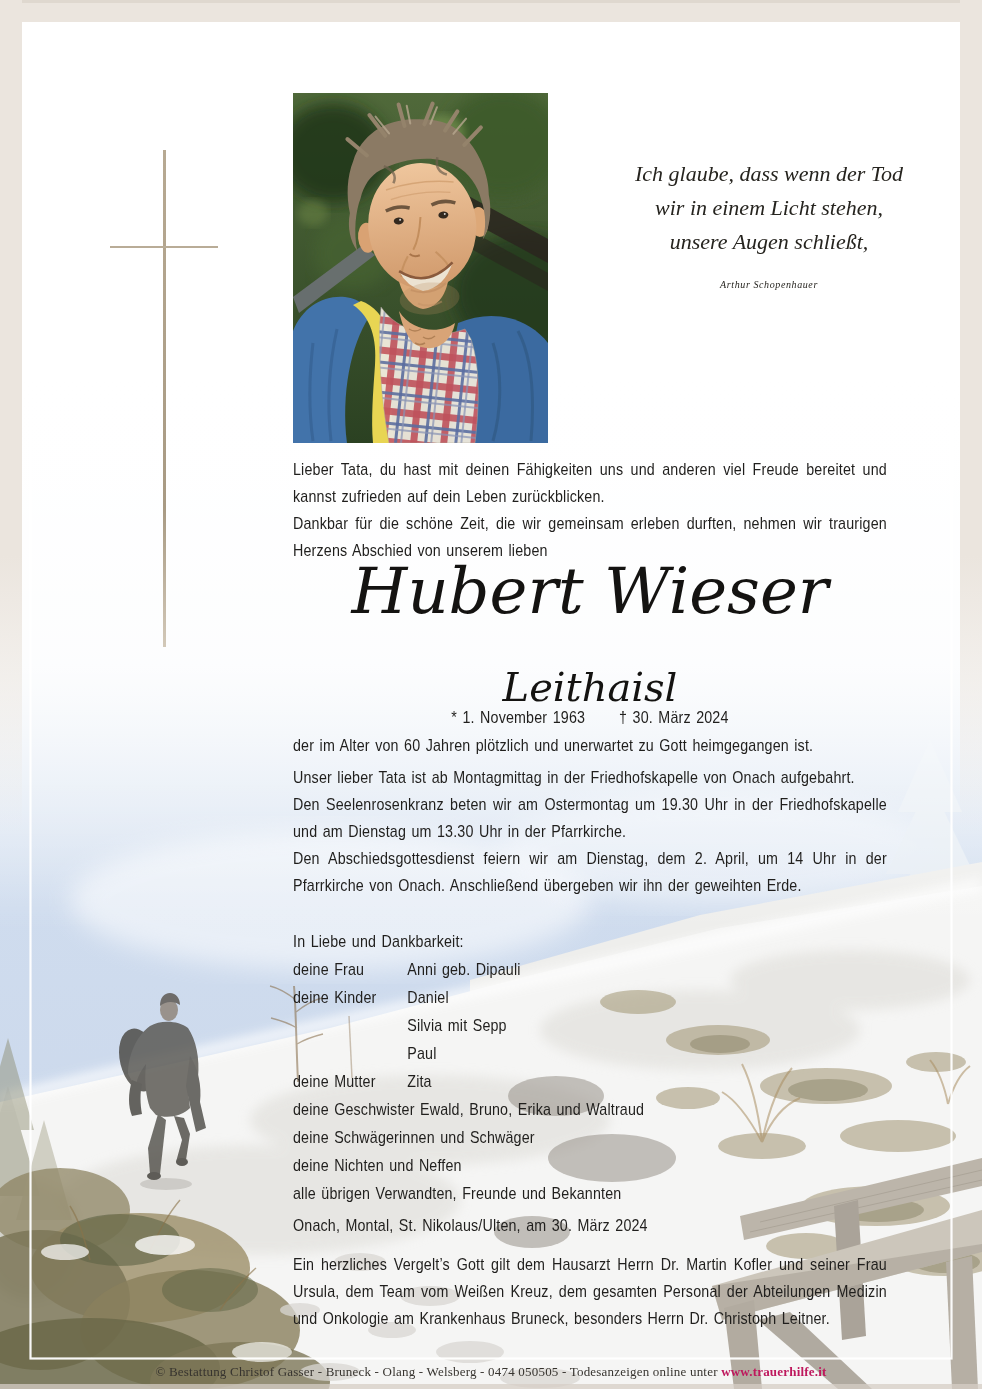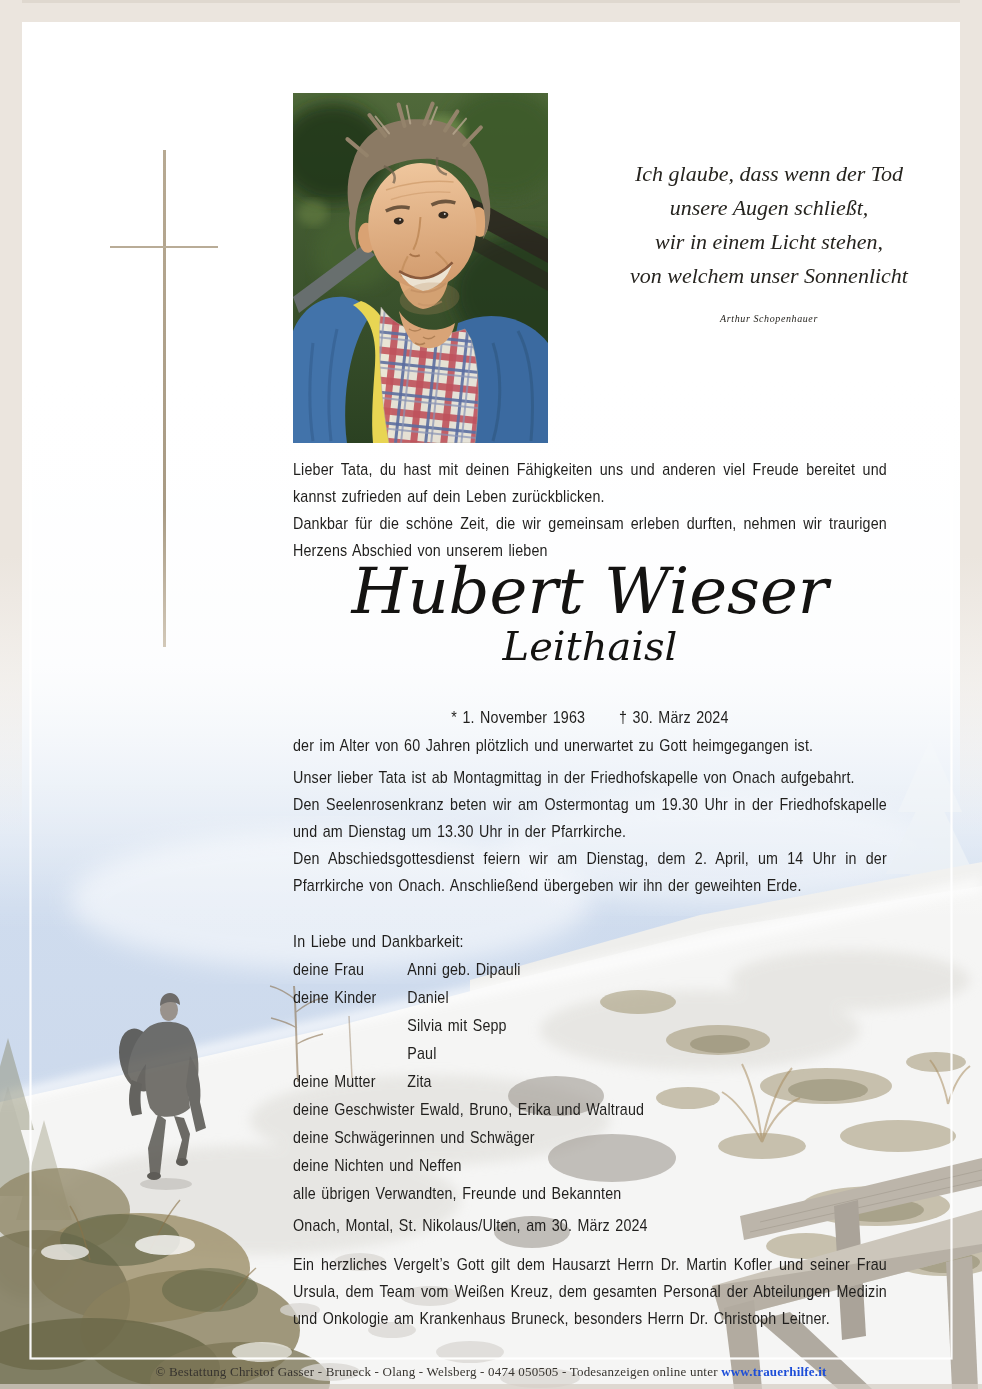--- a/index.html
+++ b/index.html
@@ -23,36 +23,36 @@
 
   
   .bt{position:absolute;left:293px;width:707px;transform:scaleX(.84);transform-origin:0 0;
       font-size:17px;line-height:27px;letter-spacing:.2px;word-spacing:1.5px;color:#201f1d;}
   .bt .just{text-align:justify;}
 
   .intro{top:456px;}
   .name{position:absolute;left:293px;top:556px;width:594px;margin:0;text-align:center;
         font-family:"DejaVu Serif",serif;font-style:italic;font-weight:400;font-size:64px;
         line-height:1.1;color:#141311;}
-  .housename{position:absolute;left:293px;top:624px;width:594px;margin:0;text-align:center;
+  .housename{position:absolute;left:293px;top:665px;width:594px;margin:0;text-align:center;
         font-family:"DejaVu Serif",serif;font-style:italic;font-weight:400;font-size:40px;
         line-height:1.1;color:#141311;}
   .dates{top:704px;text-align:center;}
   .dates span{margin:0 17px;}
   .agel{top:732px;}
   .funeral{top:764px;}
   .mourn{top:928px;}
   .mrow{height:28px;}
   .ml{display:inline-block;width:136px;}
   .place{top:1212px;}
   .thanks{top:1251px;text-align:justify;}
 
   .footer{position:absolute;left:0;top:1364px;width:982px;text-align:center;
           font-family:"Liberation Serif",serif;font-size:13px;color:#37342f;letter-spacing:.2px;}
-  .flink{font-weight:bold;color:#1d4ed8;text-decoration:none;}
+  .flink{font-weight:bold;color:#be185d;text-decoration:none;}
 </style>
 </head>
 <body>
 
 <div class="page">
 
   <svg class="bg" viewBox="0 0 982 1389" preserveAspectRatio="none">
     <defs>
       <linearGradient id="sky" x1="0" y1="0" x2="0" y2="1">
         <stop offset="0" stop-color="#ffffff"></stop>
@@ -314,23 +314,22 @@
             <path d="M146,32 L154,16"></path>
             <path d="M168,44 L182,30"></path>
         </g>
         <path d="M96,70 Q110,78 104,88 M150,66 Q146,80 158,84" stroke="#6e5f4d" stroke-width="2.5" fill="none" opacity=".7"></path>
       </g>
     </svg>
   </div>
 
   <div class="quote">
     <div>Ich glaube, dass wenn der Tod</div>
+    <div>wir in einem Licht stehen,</div>
     <div>unsere Augen schließt,</div>
-    <div>wir in einem Licht stehen,</div>
-    <div>von welchem unser Sonnenlicht</div>
     <div class="qattr">Arthur Schopenhauer</div>
   </div>
 
   <div class="bt intro">
     <div class="just">Lieber Tata, du hast mit deinen Fähigkeiten uns und anderen viel Freude bereitet und kannst zufrieden auf dein Leben zurückblicken.</div>
     <div class="just">Dankbar für die schöne Zeit, die wir gemeinsam erleben durften, nehmen wir traurigen Herzens Abschied von unserem lieben</div>
   </div>
 
   <h1 class="name">Hubert Wieser</h1>
   <h2 class="housename">Leithaisl</h2>

